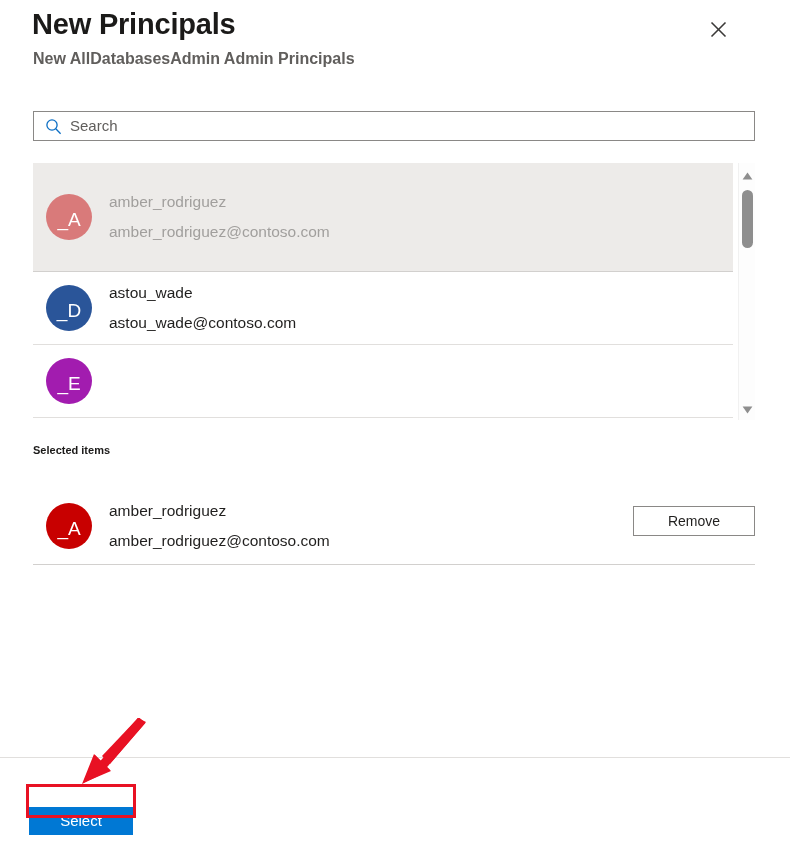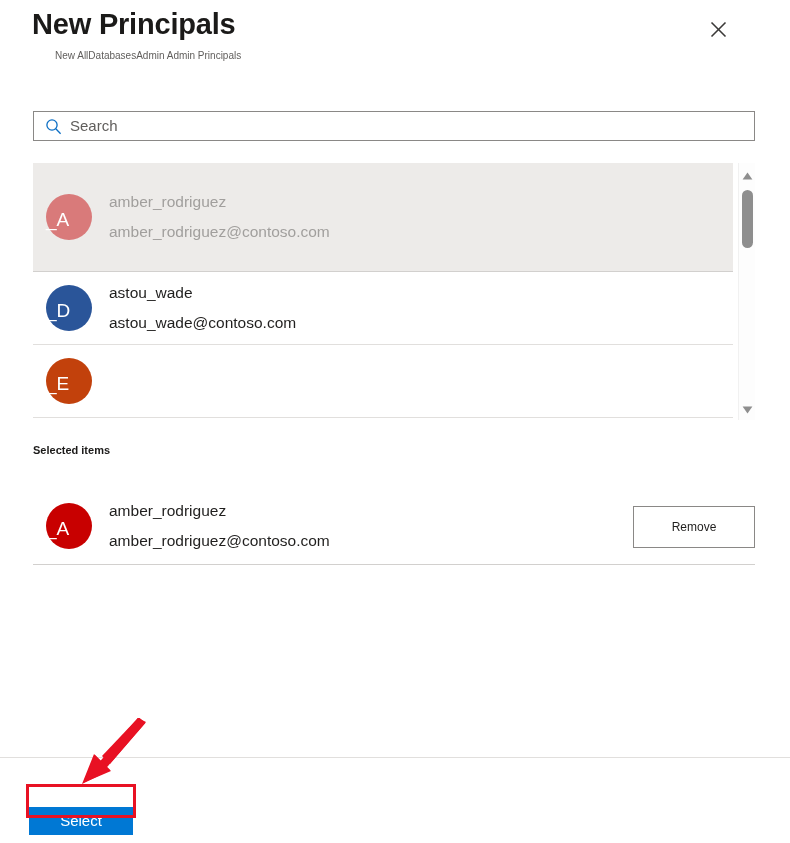--- a/index.html
+++ b/index.html
@@ -30,25 +30,24 @@
     font-size: 29px;
     font-weight: 600;
     letter-spacing: -0.2px;
     color: #1b1a19;
     white-space: nowrap;
   }
   .page-subtitle {
     position: absolute;
     left: 33px;
     top: 50px;
-    font-size: 10px;
-    font-weight: 400;
+    font-size: 16px;
+    font-weight: 700;
     color: #605e5c;
     white-space: nowrap;
-    margin-left: 22px;
   }
   .close-button {
     position: absolute;
     right: 26px;
     top: 13px;
     width: 32px;
     height: 32px;
     display: flex;
     align-items: center;
     justify-content: center;
@@ -130,21 +129,21 @@
   }
   .result-row.three-line { height: 109px; }
 
   .avatar {
     flex: 0 0 auto;
     width: 46px;
     height: 46px;
     border-radius: 50%;
     display: flex;
     align-items: center;
-    justify-content: flex-start;
+    justify-content: center;
     color: #ffffff;
     font-size: 19px;
     font-weight: 400;
     letter-spacing: 0px;
     line-height: 1;
   }
   .avatar span { display: block; transform: translateY(2px); }
 
   .row-text {
     margin-left: 17px;
@@ -226,26 +225,26 @@
     border-bottom: 1px solid #d2d0ce;
     display: flex;
     align-items: center;
     padding-left: 13px;
   }
   .remove-button {
     position: absolute;
     right: 0px;
     top: 18px;
     width: 122px;
-    height: 42px;
+    height: 30px;
     background: #ffffff;
     border: 1px solid #8a8886;
     box-sizing: border-box;
     font-family: "Liberation Sans", sans-serif;
-    font-size: 12px;
+    font-size: 14px;
     color: #201f1e;
     cursor: pointer;
     padding: 0;
     line-height: 28px;
   }
 
   
   .footer-divider {
     position: absolute;
     left: 0;
@@ -337,21 +336,21 @@
       <div class="avatar" style="background:#2a5599">
         <span>_D</span>
       </div>
       <div class="row-text">
         <div class="row-name">astou_wade</div>
         <div class="row-mail">astou_wade@contoso.com</div>
       </div>
     </div>
 
     <div class="result-row">
-      <div class="avatar" style="background:#c2410c">
+      <div class="avatar" style="background:#a21caf">
         <span>_E</span>
       </div>
     </div>
 
   </div>
 
   <div class="scrollbar">
     <div class="sb-arrow up">
       <span>
         <svg width="11" height="8" viewBox="0 0 11 8" aria-hidden="true">

